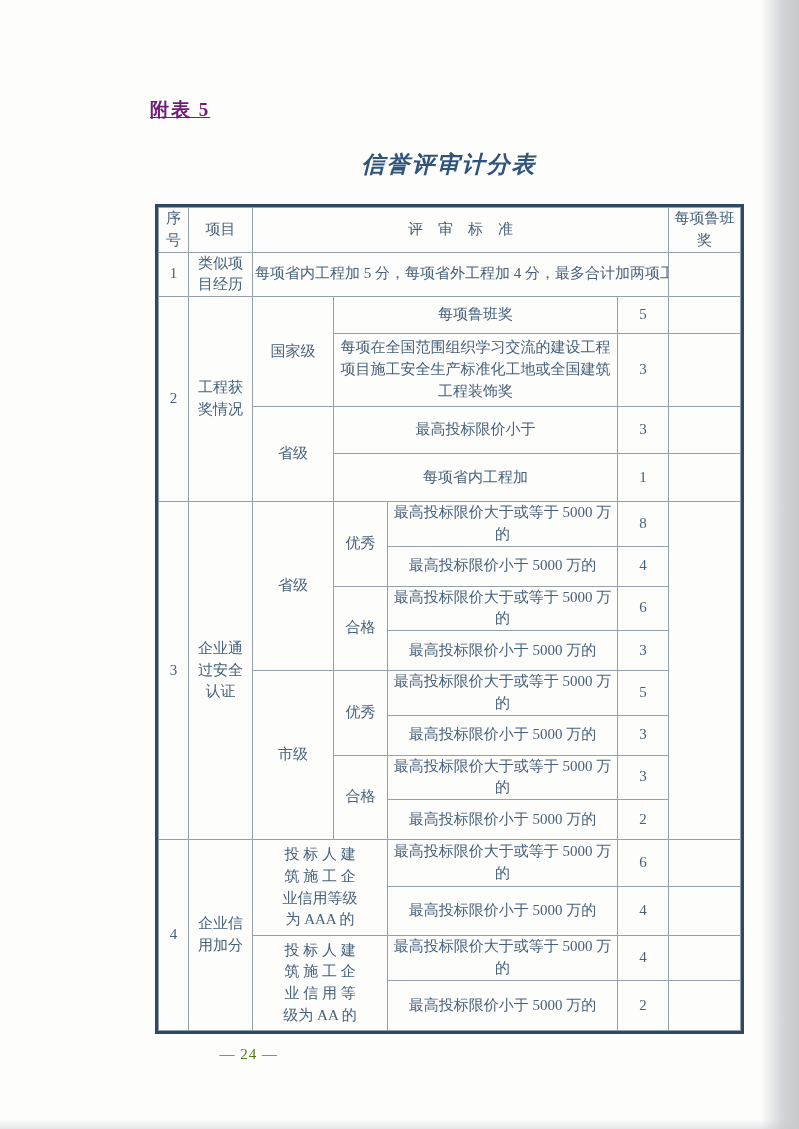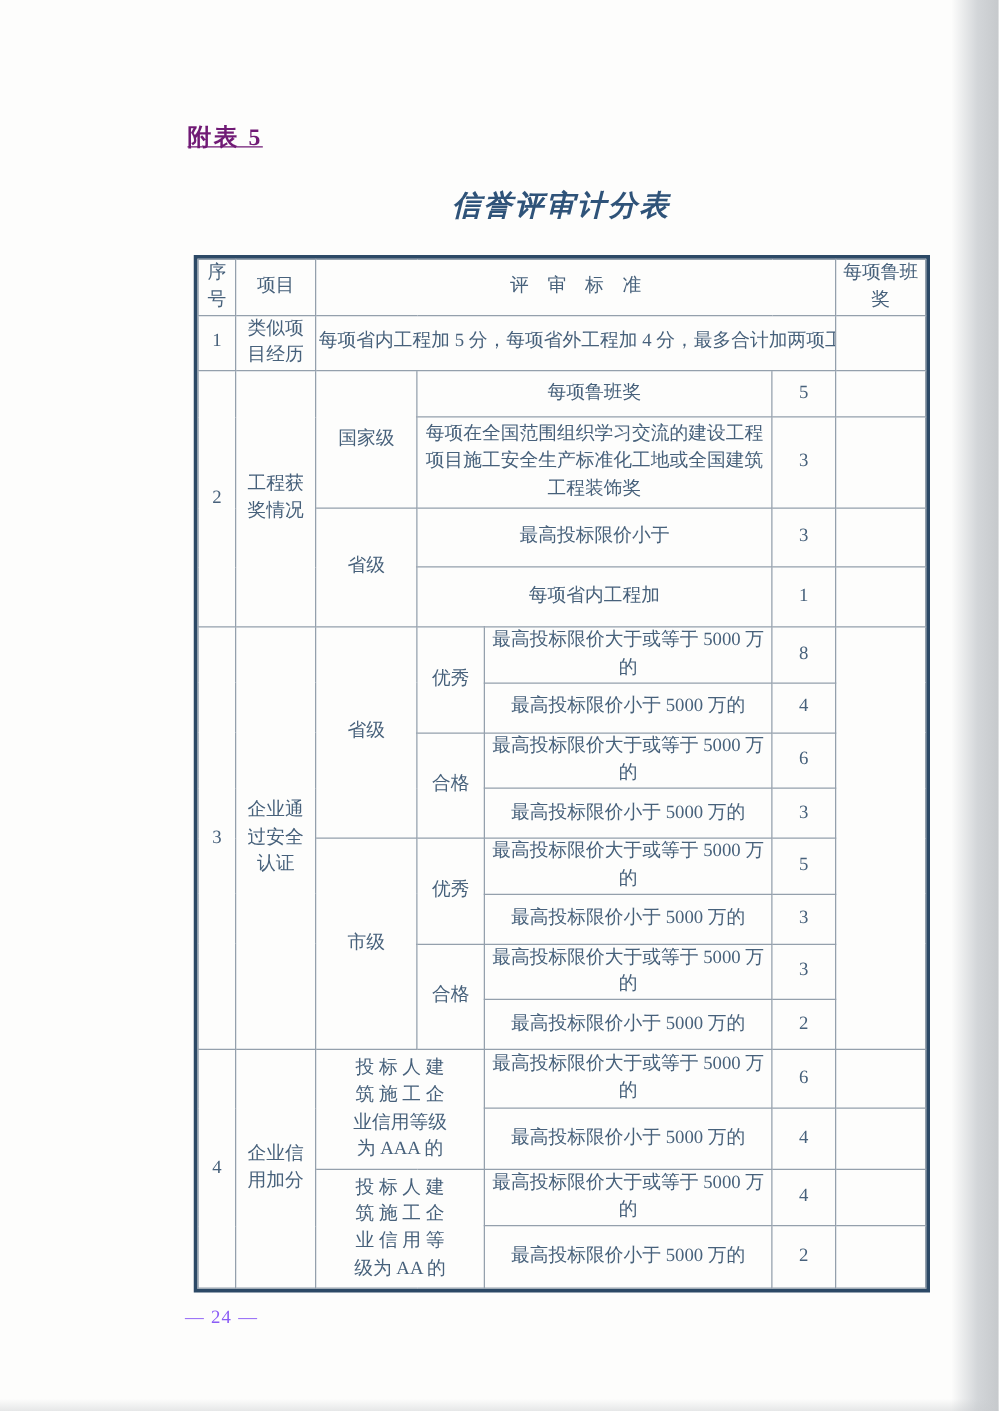--- a/index.html
+++ b/index.html
@@ -43,22 +43,22 @@
   .left{text-align:left;padding-left:10px;padding-right:3px;}
   .nowrap{white-space:nowrap;font-size:14px;}
   .crit{font-size:14px;padding:0 1px;}
   .longtext{font-size:13.5px;line-height:1.62;}
   .subgrade{font-size:14px;line-height:1.5;text-align:left;padding-left:13px;}
   .hdr{font-size:15px;color:#3d5873;}
   tr.h39{height:39px;} tr.h38{height:38px;} tr.h37{height:37px;}
   tr.h73{height:73px;} tr.h47{height:47px;} tr.h48{height:48px;}
   tr.h40{height:40px;} tr.h49{height:49px;} tr.h45{height:45px;} tr.h50{height:50px;}
   .page-number{
-    position:absolute;left:148px;top:1046px;width:130px;text-align:left;
-    font-size:15px;color:#8b5cf6;letter-spacing:1px;
+    position:absolute;left:148px;top:1046px;width:130px;text-align:right;
+    font-size:15px;color:#4d7c0f;letter-spacing:1px;
   }
   .smudge{
     position:absolute;left:176px;top:463px;width:56px;height:5px;
     background:repeating-linear-gradient(to right,#9aa0a6 0 4px,transparent 4px 11px);
     opacity:.38;filter:blur(1px);transform:rotate(-2deg);
   }
 </style>
 </head>
 <body>
 

